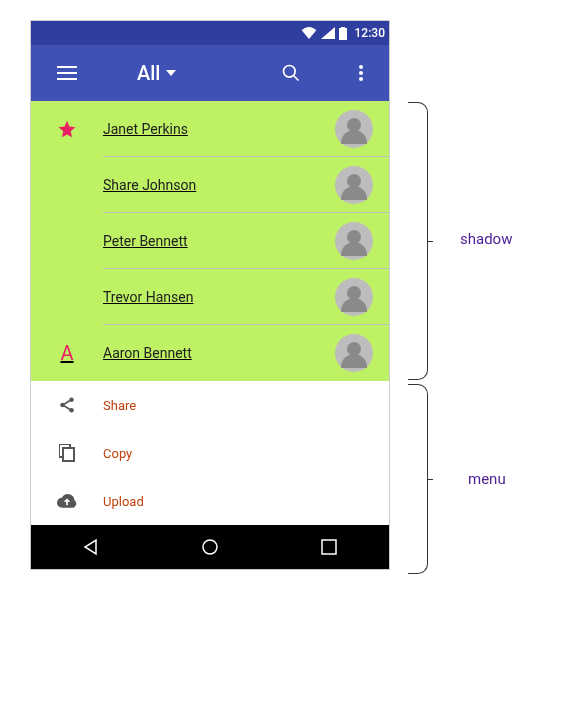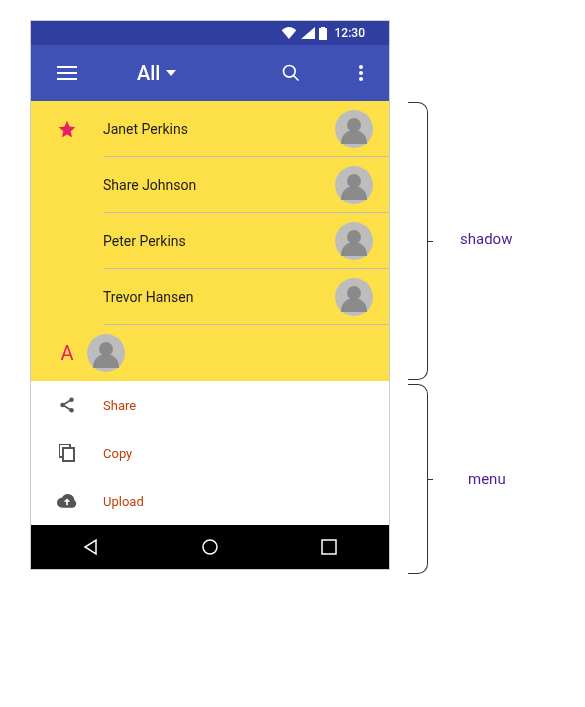--- a/index.html
+++ b/index.html
@@ -17,21 +17,21 @@
     background: #fff;
     position: relative;
   }
   .statusbar {
     height: 24px;
     background: #303F9F;
     color: #fff;
     display: flex;
     align-items: center;
     justify-content: flex-end;
-    padding: 0 24px;
+    padding: 0 4px;
     font-size: 12px;
     gap: 4px;
   }
   .statusbar svg { display: block; }
   .status-time { margin-left: 4px; font-weight:500; }
   .appbar {
     height: 56px;
     background: #3F51B5;
     color: #fff;
     display: flex;
@@ -42,22 +42,23 @@
   .appbar .title-wrap {
     display: flex; align-items: center; gap: 6px; margin-left: 20px;
   }
   .appbar .title {
     font-size: 20px; font-weight: 500;
   }
   .appbar .spacer { flex: 1; }
   .icon-btn { width: 40px; height: 40px; display:flex; align-items:center; justify-content:center; cursor:pointer; }
 
   .list-section {
-    background: #fde047;
-    position: relative;
+    background: #bef264;
+    position: relative;
+    text-decoration: underline;
   }
   .list-item {
     height: 56px;
     display: flex;
     align-items: center;
     padding: 0 16px;
     position: relative;
     cursor: pointer;
   }
   .list-item .leading {
@@ -213,32 +214,33 @@
         <span class="divider-inset"></span>
       </div>
       <div class="list-item">
         <span class="leading"></span>
         <span class="name">Share Johnson</span>
         <span class="avatar"></span>
         <span class="divider-inset"></span>
       </div>
       <div class="list-item">
         <span class="leading"></span>
-        <span class="name">Peter Perkins</span>
+        <span class="name">Peter Bennett</span>
         <span class="avatar"></span>
         <span class="divider-inset"></span>
       </div>
       <div class="list-item">
         <span class="leading"></span>
         <span class="name">Trevor Hansen</span>
         <span class="avatar"></span>
         <span class="divider-inset"></span>
       </div>
       <div class="list-item">
         <span class="leading letter">A</span>
+        <span class="name">Aaron Bennett</span>
         <span class="avatar"></span>
       </div>
     </div>
 
     <div class="menu-section">
       <div class="menu-item">
         <span class="micon">
           <svg width="18" height="18" viewBox="0 0 24 24">
               <circle cx="18" cy="5" r="3" fill="#555"></circle>
               <circle cx="6" cy="12" r="3" fill="#555"></circle>

